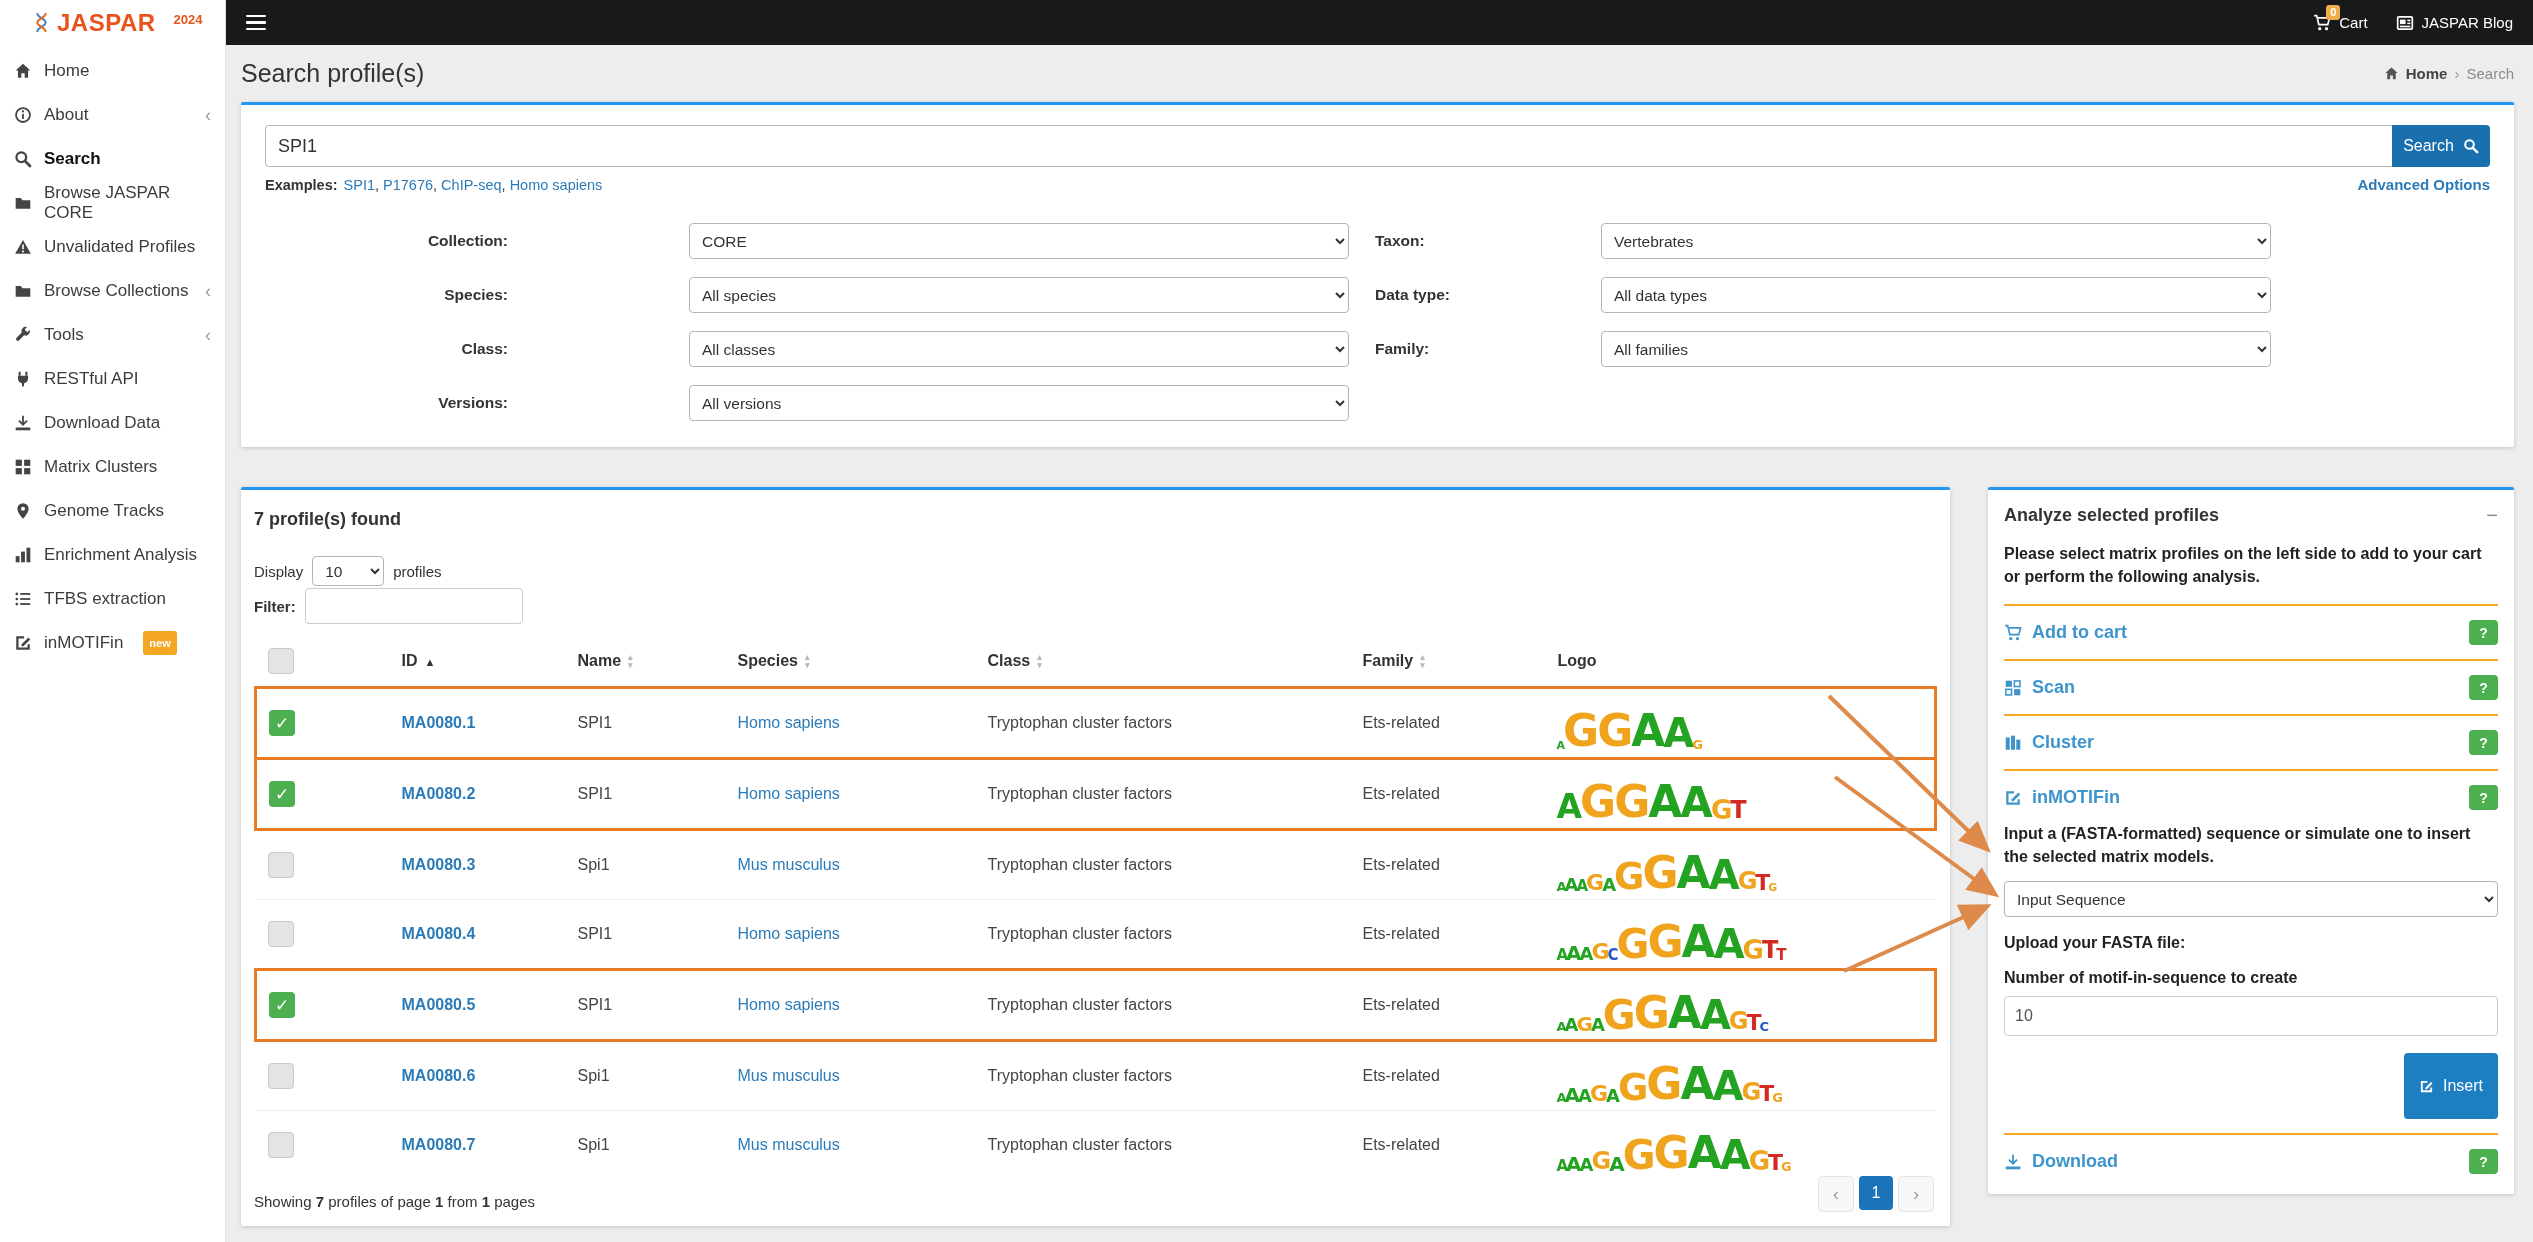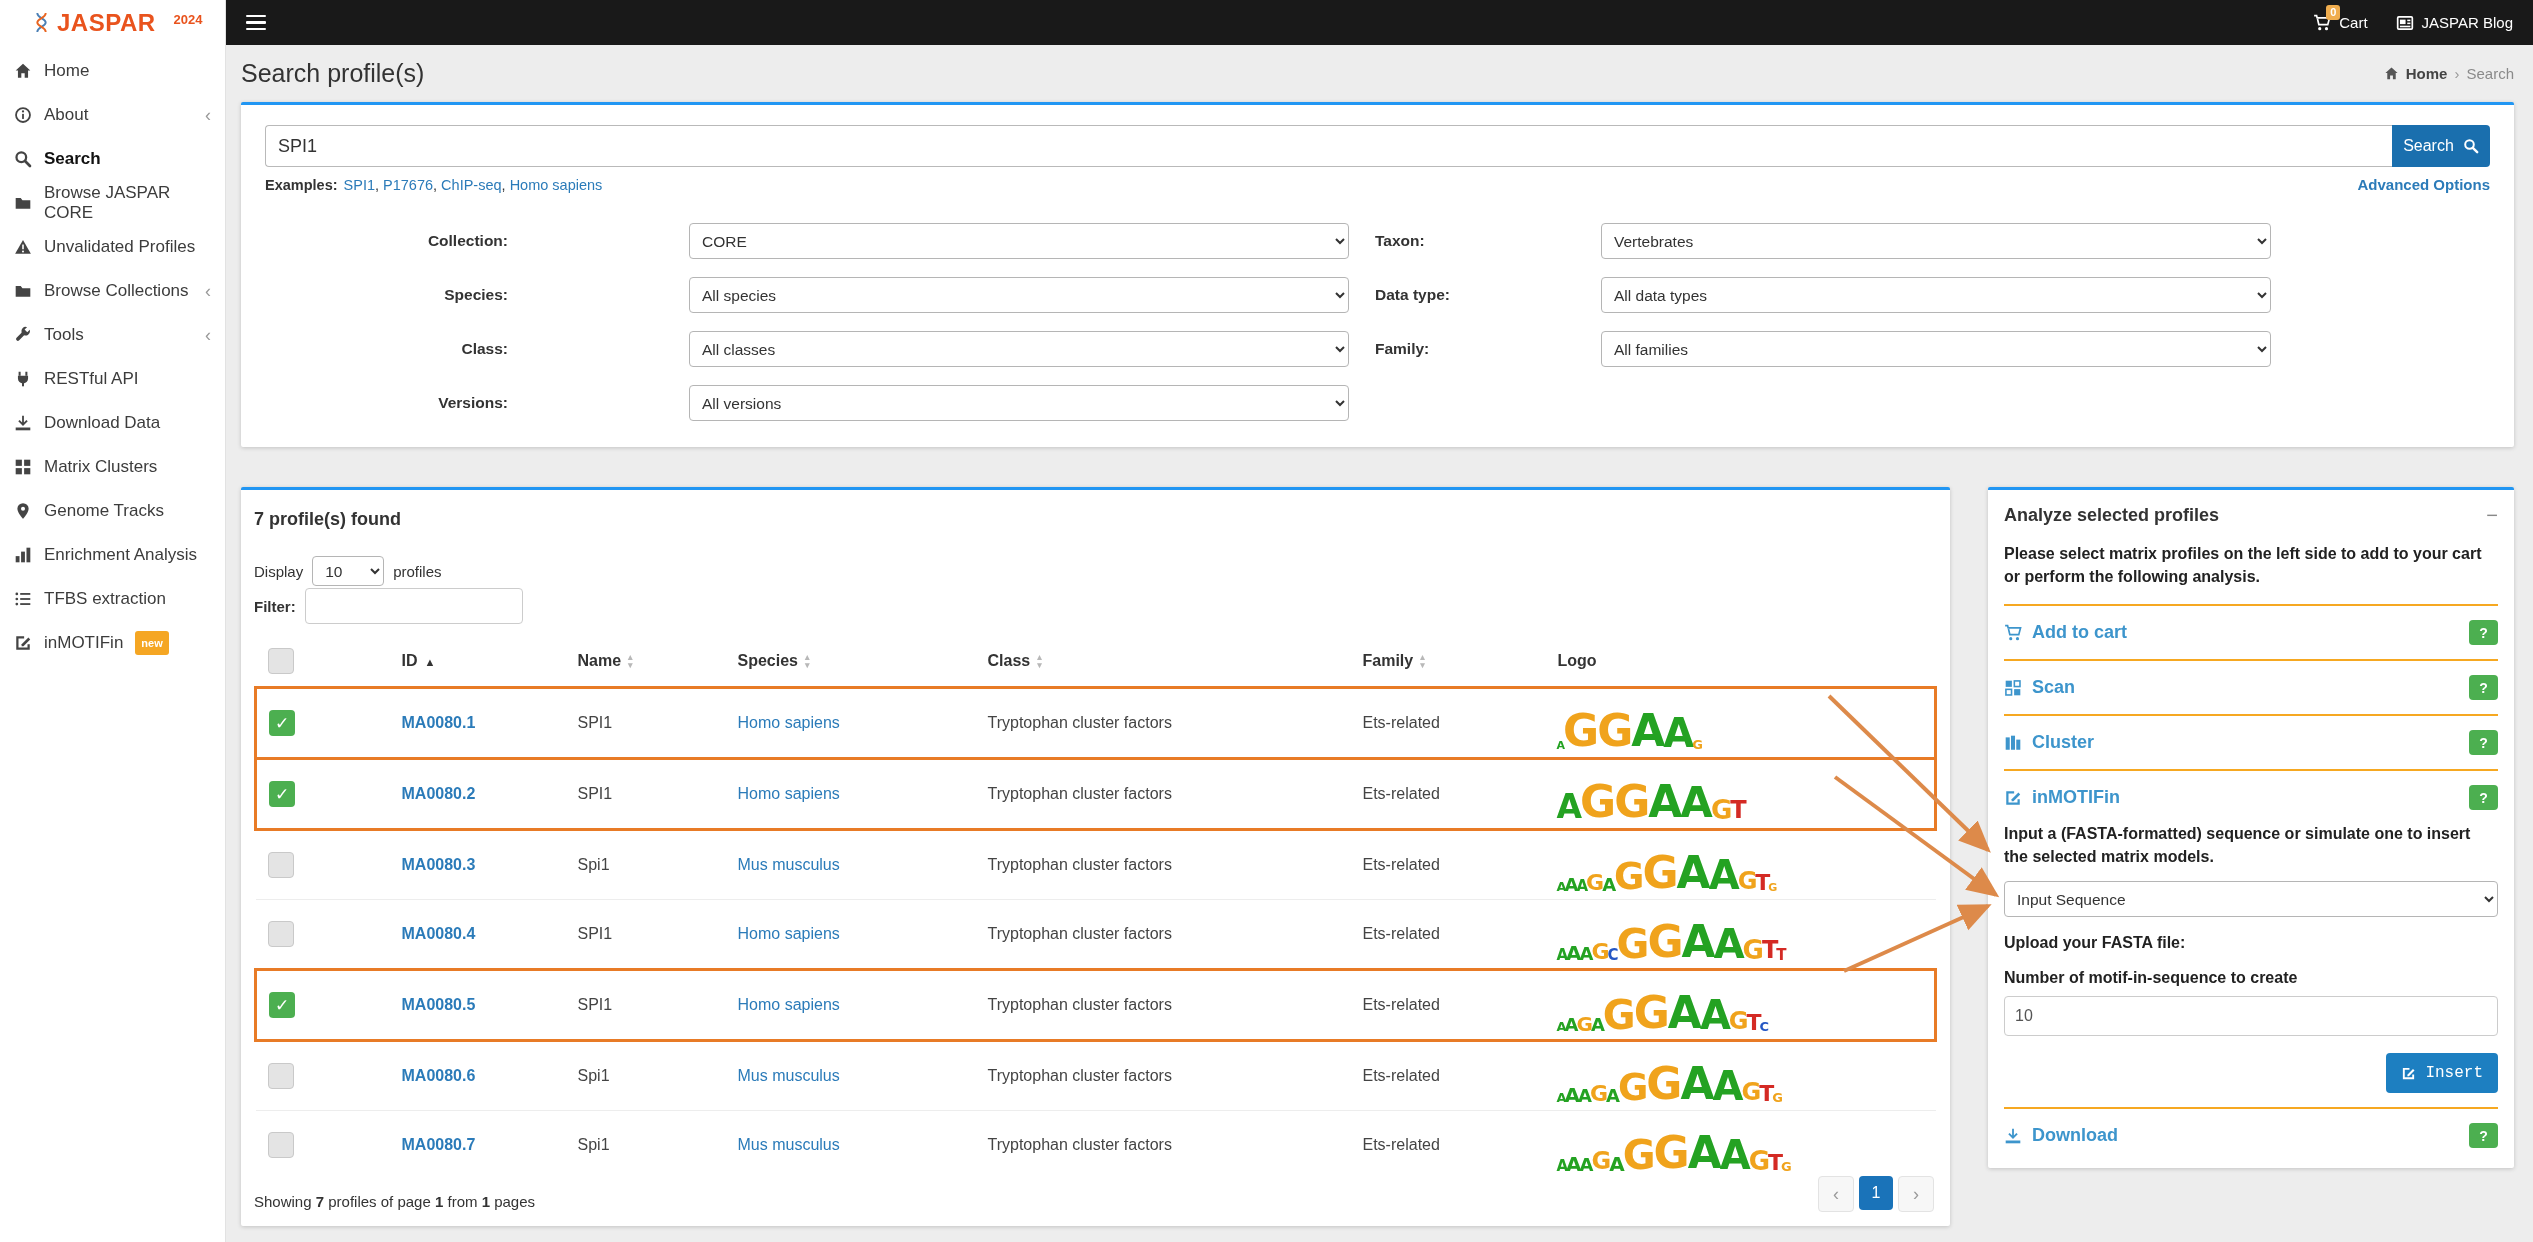--- a/index.html
+++ b/index.html
@@ -11,21 +11,21 @@
   .sidebar{grid-row:1/3;grid-column:1;background:#fff;border-right:1px solid #e2e2e2;z-index:5}
   .brand{display:flex;align-items:center;gap:8px;height:45px;padding-left:34px}
   .brand-name{font-size:24px;font-weight:bold;color:#e9531d;letter-spacing:.5px}
   .brand-year{font-size:13px;font-weight:bold;color:#e9531d;vertical-align:super;margin-left:18px}
   .side-nav{padding-top:4px;display:flex;flex-direction:column}
   .side-item{display:flex;align-items:center;gap:12px;height:44px;padding:0 14px;
              font-size:17px;color:#3c3c3c;text-decoration:none;cursor:pointer}
   .side-item.active{font-weight:bold;color:#111}
   .side-chevron{margin-left:auto;color:#999;font-size:18px}
   .badge-new{background:#f5a623;color:#fff;font-size:11px;font-weight:bold;border-radius:3px;
-             padding:6px 6px;}
+             padding:6px 6px;margin-left:8px}
   .icn{display:inline-flex;color:#444;flex:none}
   .icn svg{width:18px;height:18px;display:block}
 
   
   .topbar{grid-row:1;grid-column:2;background:#191919;display:flex;align-items:center;
           color:#fff;padding:0 20px;gap:26px}
   .hamburger{display:inline-flex;flex-direction:column;gap:4px;cursor:pointer}
   .hamburger i{width:20px;height:2.5px;background:#fff;border-radius:1px}
   .tb-right{margin-left:auto;display:flex;align-items:center;gap:28px}
   .tb-link{display:flex;align-items:center;gap:8px;font-size:15px;color:#fff;text-decoration:none;position:relative}
@@ -124,22 +124,22 @@
   .panel-help{font-size:16px;font-weight:600;color:#222;margin:13px 0 11px;line-height:1.4}
   .seq-select{width:100%;height:42px;margin-top:2px}
   .upload-label,.motif-label{display:block;font-weight:bold;font-size:16px;color:#222;margin-top:17px}
   .file-row{display:flex;align-items:center;gap:11px;margin-top:9px}
   .choose-btn{border:1px solid #8a8a8a;background:#f3f3f3;border-radius:4px;padding:5px 12px;font-size:15px;
               color:#222;cursor:pointer;font-family:inherit}
   .no-file{font-size:15px;color:#555}
   .motif-input{width:100%;height:40px;border:1px solid #ccc;border-radius:4px;font-size:16px;color:#555;
                padding:0 10px;margin-top:9px;box-sizing:border-box;font-family:inherit;outline:none}
   .insert-row{display:flex;justify-content:flex-end;margin-top:17px}
-  .insert-btn{background:#1d7fc1;color:#fff;border:none;border-radius:4px;font-size:16px;padding:11px 15px;
-              display:flex;gap:9px;align-items:center;cursor:pointer;font-family:Liberation Mono, monospace}
+  .insert-btn{background:#1d7fc1;color:#fff;border:none;border-radius:4px;font-size:16px;padding:24px 15px;
+              display:flex;gap:9px;align-items:center;cursor:pointer;font-family:Liberation Sans, sans-serif}
   .insert-btn .icn{color:#fff}.insert-btn .icn svg{width:15px;height:15px}
 
   
   .arrows{position:absolute;left:0;top:0;width:2533px;height:1242px;pointer-events:none;z-index:40}
 </style>
 </head>
 <body>
 
 <div class="app">
 

